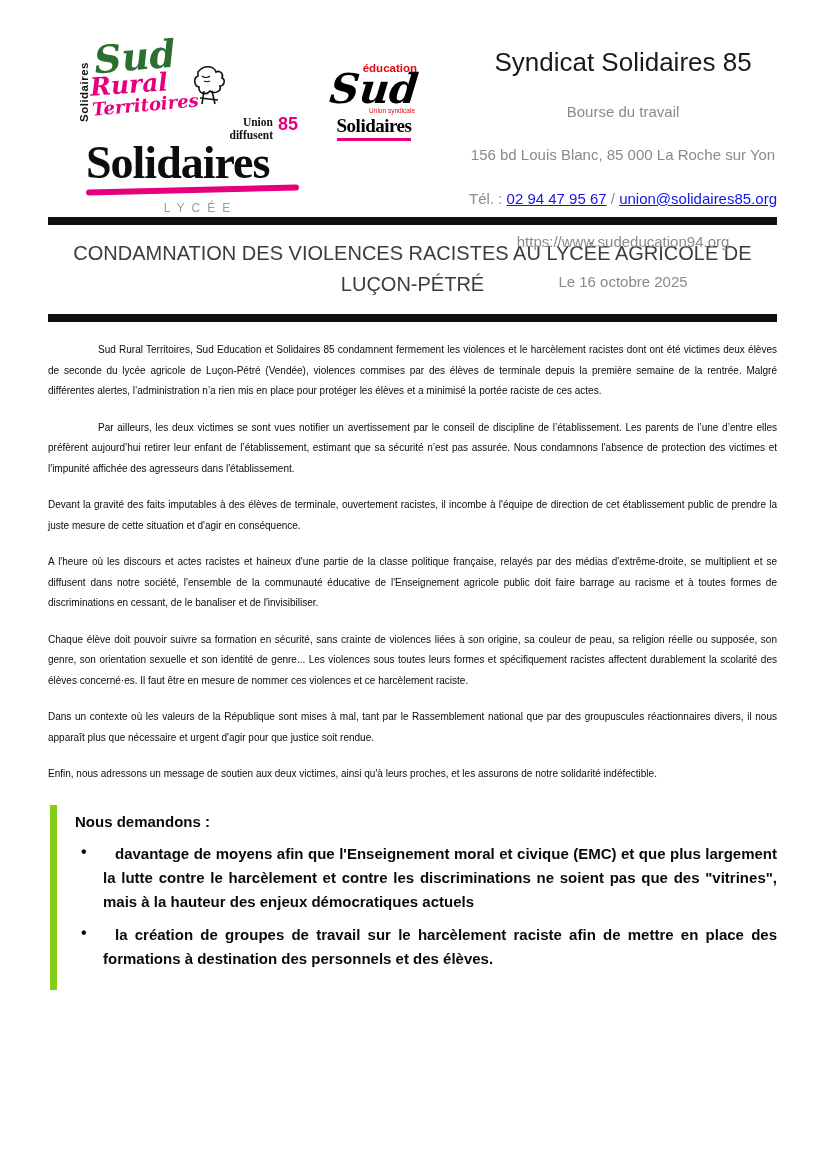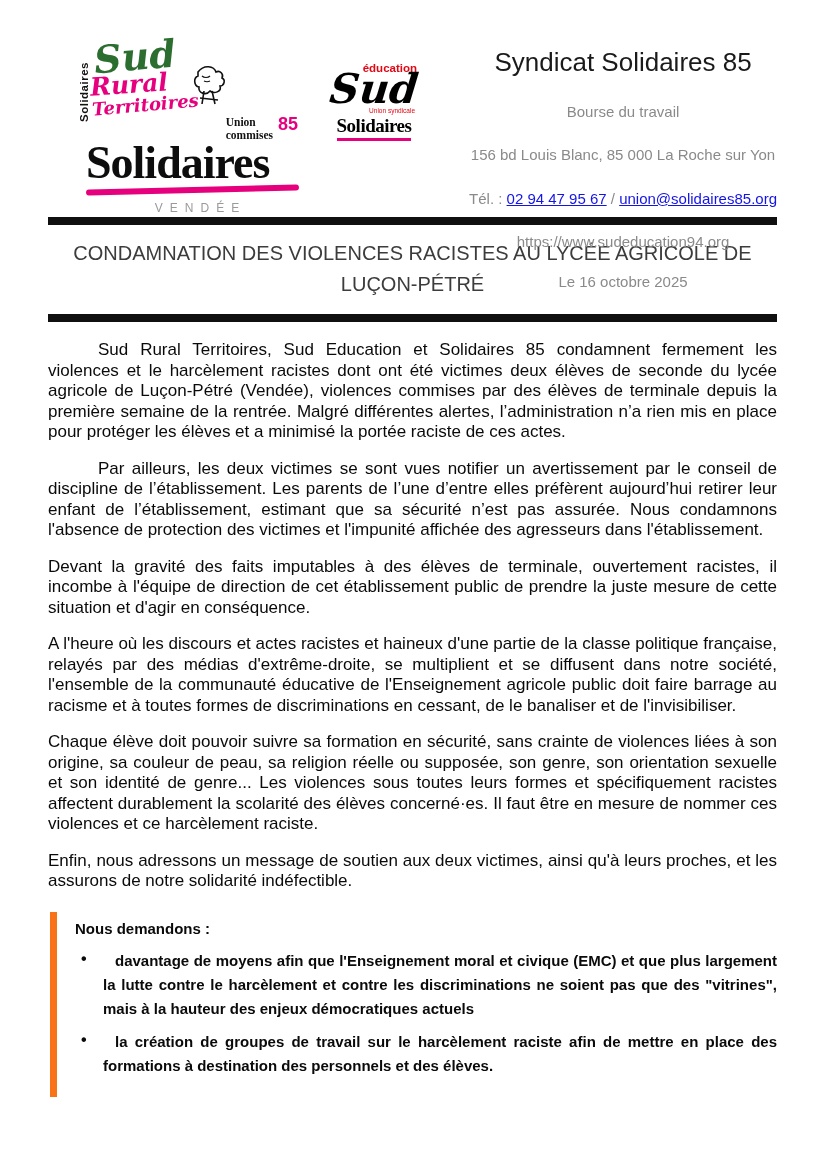--- a/index.html
+++ b/index.html
@@ -45,21 +45,21 @@
   .le-union { font-size:6.5px; color:#e30613; text-align:right; padding-right:6px; line-height:1.1; }
   .le-sol {
     display:inline-block; font-family:"Liberation Serif", serif; font-weight:bold;
     font-size:19px; letter-spacing:-.5px; color:#000;
     border-bottom:3px solid #e6007e; padding-bottom:1px; margin-top:1px;
   }
 
   
   .logo-vendee { position:absolute; left:86px; top:116px; width:222px; }
   .lv-top { display:flex; justify-content:flex-end; align-items:flex-start; gap:5px; padding-right:10px; }
-  .lv-union { font-family:"Liberation Serif", serif; font-weight:bold; font-size:11.5px; line-height:1.1; text-align:left; color:#111; }
+  .lv-union { font-family:"Liberation Serif", serif; font-weight:bold; font-size:11.5px; line-height:1.1; text-align:right; color:#111; }
   .lv-85 { color:#e6007e; font-weight:bold; font-size:18px; line-height:.9; }
   .lv-main {
     font-family:"Liberation Serif", serif; font-weight:bold; font-size:46px;
     letter-spacing:-1px; line-height:.92; color:#0d0d0d; margin-top:1px;
   }
   .lv-stroke { height:6px; width:96%; background:#e6007e; border-radius:3px; transform:rotate(-1.4deg); margin-top:2px; }
   .lv-region { color:#9a9a9a; font-size:12px; letter-spacing:7px; text-align:center; margin-top:8px; padding-left:7px; }
 
   
   .contact { position:absolute; right:49px; top:48px; text-align:center; }
@@ -71,25 +71,25 @@
   
   .title-block { margin:0 49px 0 48px; }
   .title-rule { height:8px; background:#101010; }
   .doc-title {
     font-size:20px; font-weight:normal; color:#3c3c3c; text-align:center;
     line-height:31px; margin:1px 0 2px 0; padding:12px 8px;
   }
 
   
   .body-text { margin:18px 49px 0 48px; }
-  .body-text p { font-size:17px; line-height:20.5px; text-align:justify; margin:0 0 16px 0; }
+  .body-text p { font-size:10px; line-height:20.5px; text-align:justify; margin:0 0 16px 0; }
   .body-text p.indent { text-indent:50px; }
 
   
-  .demands { margin:20px 49px 0 50px; border-left:7px solid #f97316; padding:6px 0 10px 12px; }
+  .demands { margin:20px 49px 0 50px; border-left:7px solid #84cc16; padding:6px 0 10px 12px; }
   .d-heading { font-weight:bold; font-size:15px; margin:2px 0 12px 6px; }
   .d-list { list-style:none; margin:0; padding:0; }
   .d-list li {
     position:relative; font-weight:bold; font-size:15px; line-height:24px;
     text-align:justify; padding-left:34px; text-indent:12px; margin-bottom:9px;
   }
   .d-list li::before { content:"\2022"; position:absolute; left:12px; top:-2px; text-indent:0; font-size:16px; }
 </style>
 </head>
 <body>
@@ -116,27 +116,27 @@
       <div class="le-top">éducation</div>
       <div class="le-sud">Sud</div>
       <div class="le-union">Union syndicale</div>
       <div class="le-sol">Solidaires</div>
     </div>
 
     <div class="logo-vendee">
       <div class="lv-top">
         <div class="lv-union">
           <div>Union</div>
-          <div>commises</div>
+          <div>diffusent</div>
         </div>
         <div class="lv-85">85</div>
       </div>
       <div class="lv-main">Solidaires</div>
       <div class="lv-stroke"></div>
-      <div class="lv-region">VENDÉE</div>
+      <div class="lv-region">LYCÉE</div>
     </div>
 
     <div class="contact">
       <div class="c-org">Syndicat Solidaires 85</div>
       <div class="c-line">Bourse du travail</div>
       <div class="c-line">156 bd Louis Blanc, 85 000 La Roche sur Yon</div>
       <div class="c-line">
         <span>Tél. : </span><a href="#">02 94 47 95 67</a><span> / </span><a href="#">union@solidaires85.org</a>
       </div>
       <div class="c-line">https://www.sudeducation94.org</div>
@@ -150,20 +150,21 @@
     <h1 class="doc-title">CONDAMNATION DES VIOLENCES RACISTES AU LYCÉE AGRICOLE DE LUÇON-PÉTRÉ</h1>
     <div class="title-rule"></div>
   </section>
 
   <main class="body-text">
     <p class="indent">Sud Rural Territoires, Sud Education et Solidaires 85 condamnent fermement les violences et le harcèlement racistes dont ont été victimes deux élèves de seconde du lycée agricole de Luçon-Pétré (Vendée), violences commises par des élèves de terminale depuis la première semaine de la rentrée. Malgré différentes alertes, l’administration n’a rien mis en place pour protéger les élèves et a minimisé la portée raciste de ces actes.</p>
     <p class="indent">Par ailleurs, les deux victimes se sont vues notifier un avertissement par le conseil de discipline de l’établissement. Les parents de l’une d’entre elles préfèrent aujourd’hui retirer leur enfant de l’établissement, estimant que sa sécurité n’est pas assurée. Nous condamnons l'absence de protection des victimes et l'impunité affichée des agresseurs dans l'établissement.</p>
     <p>Devant la gravité des faits imputables à des élèves de terminale, ouvertement racistes, il incombe à l'équipe de direction de cet établissement public de prendre la juste mesure de cette situation et d'agir en conséquence.</p>
     <p>A l'heure où les discours et actes racistes et haineux d'une partie de la classe politique française, relayés par des médias d'extrême-droite, se multiplient et se diffusent dans notre société, l'ensemble de la communauté éducative de l'Enseignement agricole public doit faire barrage au racisme et à toutes formes de discriminations en cessant, de le banaliser et de l'invisibiliser.</p>
     <p>Chaque élève doit pouvoir suivre sa formation en sécurité, sans crainte de violences liées à son origine, sa couleur de peau, sa religion réelle ou supposée, son genre, son orientation sexuelle et son identité de genre... Les violences sous toutes leurs formes et spécifiquement racistes affectent durablement la scolarité des élèves concerné·es. Il faut être en mesure de nommer ces violences et ce harcèlement raciste.</p>
+    <p>Dans un contexte où les valeurs de la République sont mises à mal, tant par le Rassemblement national que par des groupuscules réactionnaires divers, il nous apparaît plus que nécessaire et urgent d'agir pour que justice soit rendue.</p>
     <p>Enfin, nous adressons un message de soutien aux deux victimes, ainsi qu'à leurs proches, et les assurons de notre solidarité indéfectible.</p>
   </main>
 
   <section class="demands">
     <div class="d-heading">Nous demandons :</div>
     <ul class="d-list">
       <li>davantage de moyens afin que l'Enseignement moral et civique (EMC) et que plus largement la lutte contre le harcèlement et contre les discriminations ne soient pas que des "vitrines", mais à la hauteur des enjeux démocratiques actuels</li>
       <li>la création de groupes de travail sur le harcèlement raciste afin de mettre en place des formations à destination des personnels et des élèves.</li>
     </ul>
   </section>

